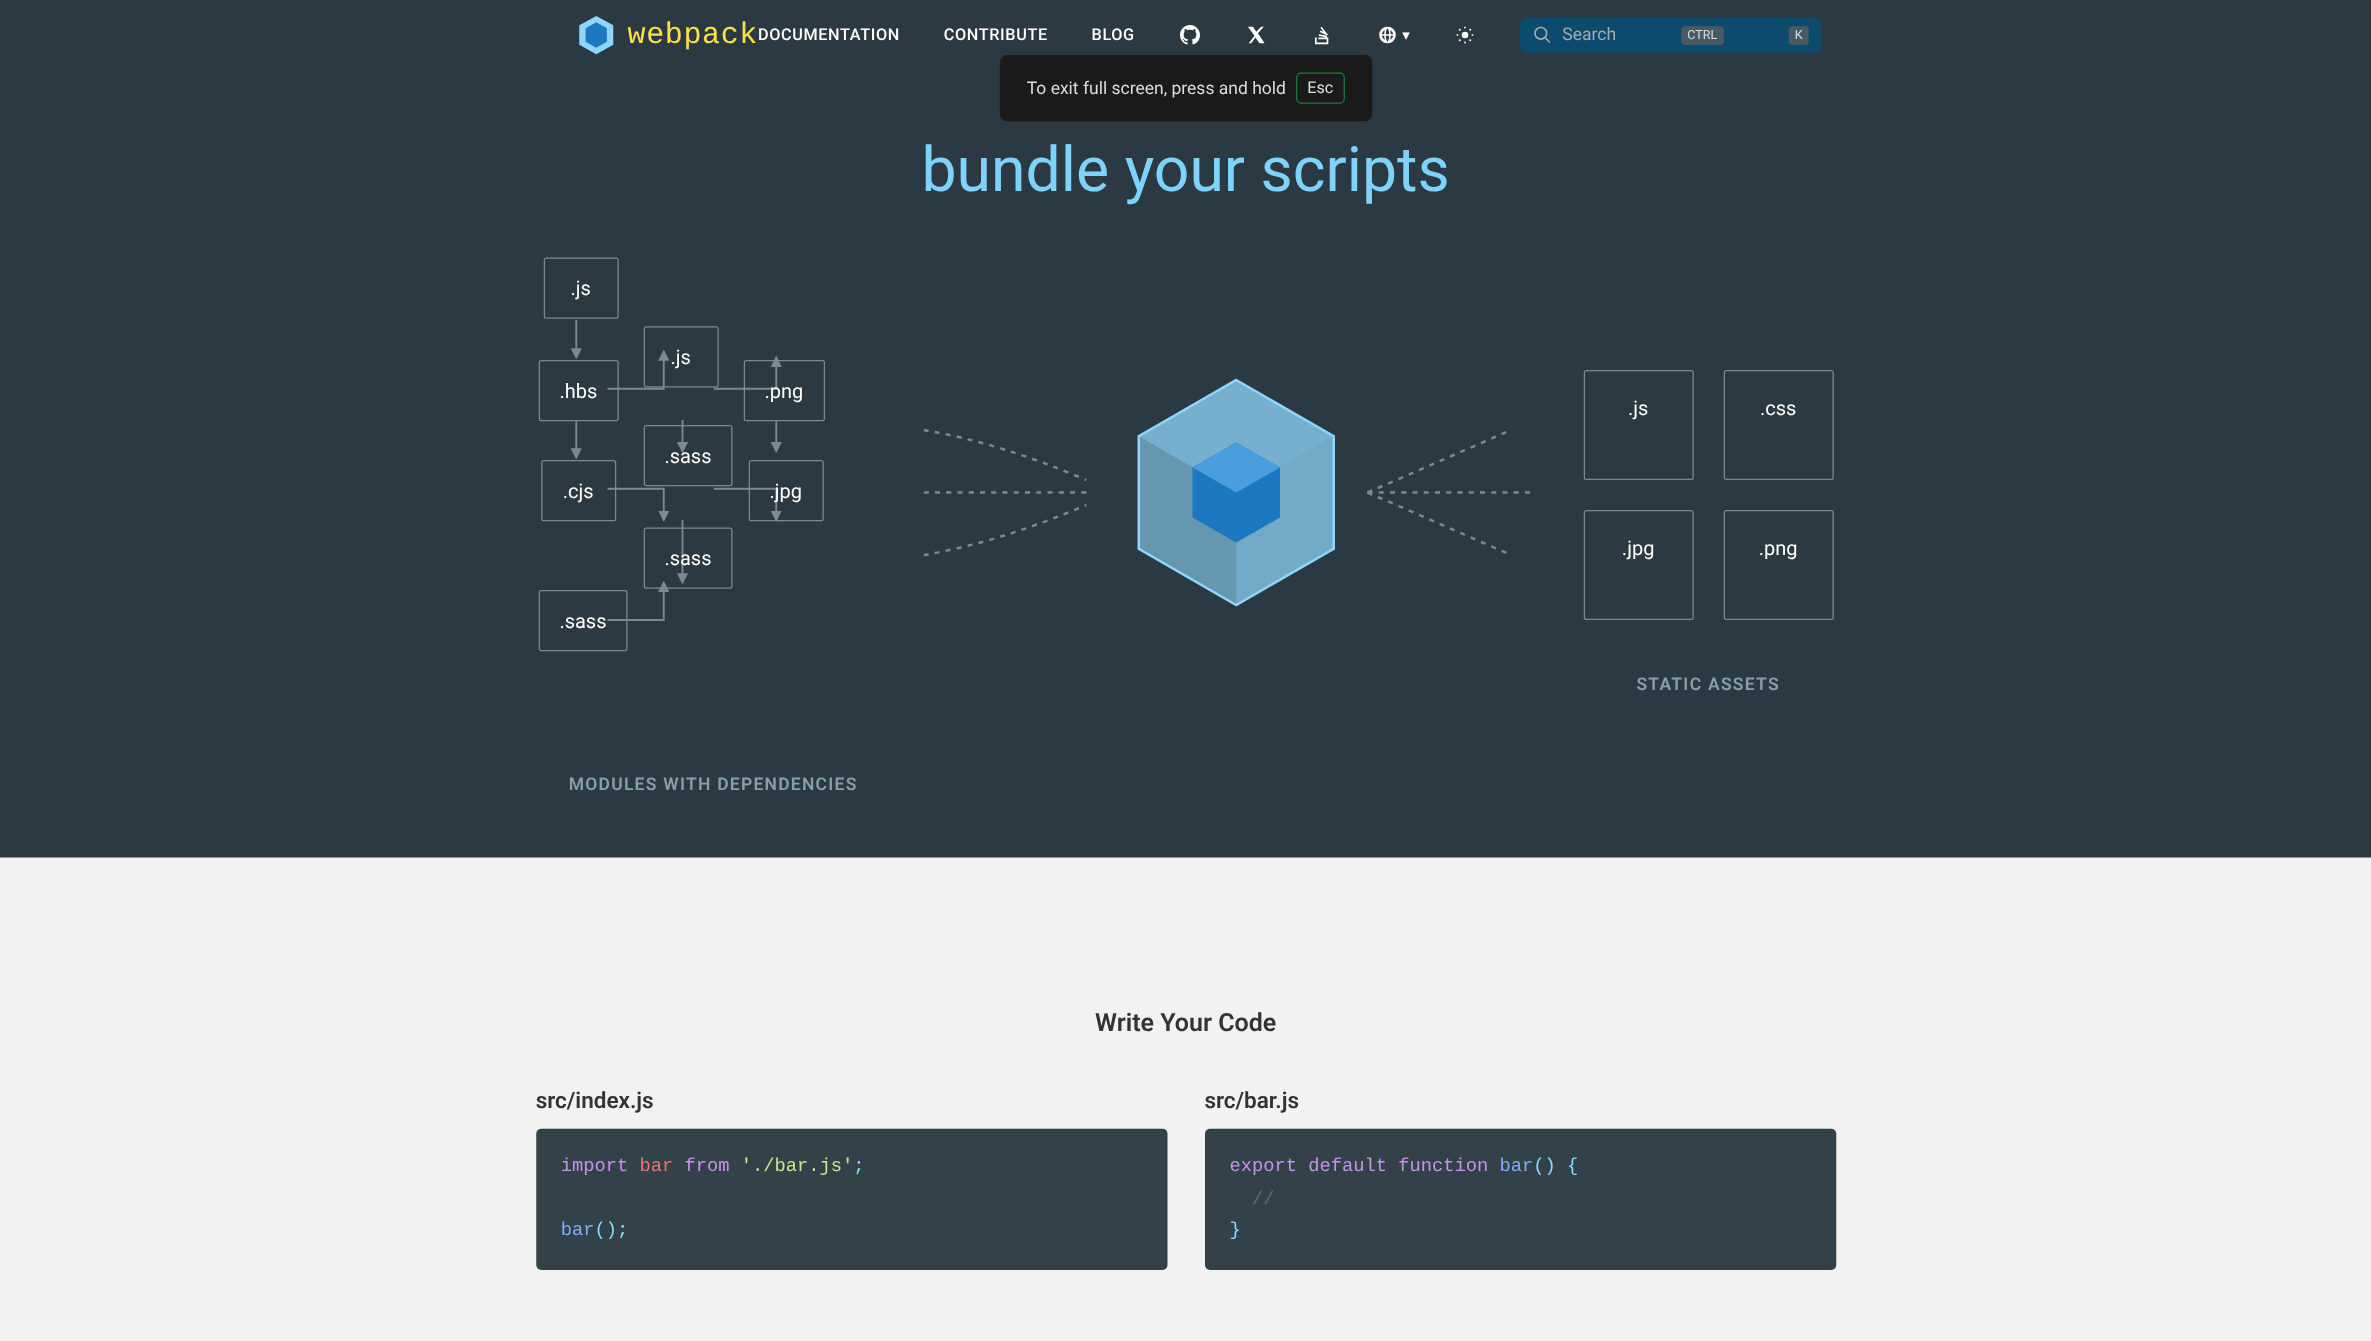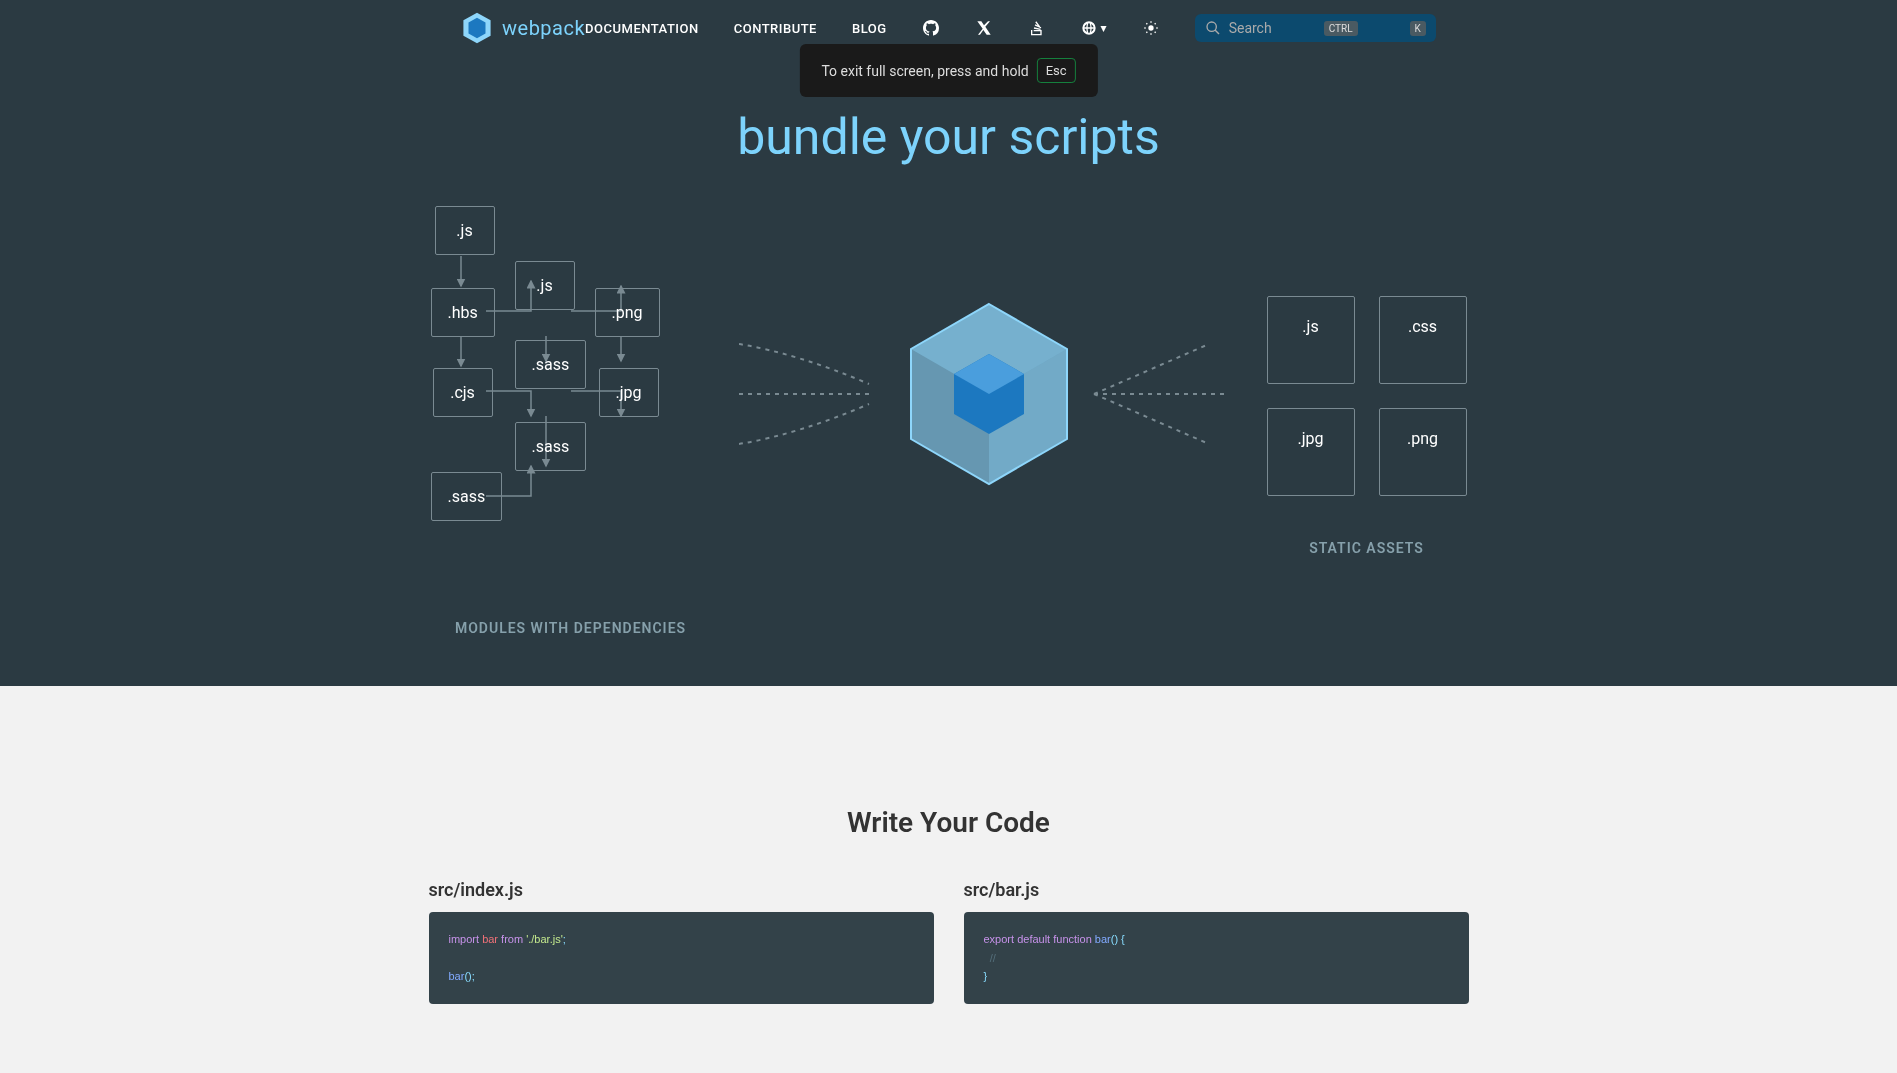--- a/index.html
+++ b/index.html
@@ -15,24 +15,25 @@
       padding: 10px 480px 10px 460px;
       height: 56px;
     }
     .logo-wrap {
       display: flex;
       align-items: center;
       gap: 8px;
     }
     .logo-icon { width: 34px; height: 34px; }
     .logo-text {
-      color: #7dd3fc;
-      font-size: 20px;
+      color: #fde047;
+      font-size: 24px;
       font-weight: 400;
       letter-spacing: 0.5px;
+      font-family: Liberation Mono, monospace;
     }
     .nav-right {
       display: flex;
       align-items: center;
       gap: 35px;
     }
     .nav-link {
       color: #fff;
       font-size: 13px;
       font-weight: 500;
@@ -160,21 +161,21 @@
       border-radius: 2px;
     }
     .assets-label { bottom: -60px; left: 50%; transform: translateX(-50%); white-space: nowrap; }
     .code-section {
       background: #f2f2f2;
       padding: 120px 0 100px 0;
       color: #333;
     }
     .code-title {
       text-align: center;
-      font-size: 28px;
+      font-size: 20px;
       font-weight: 600;
       color: #333;
       margin-bottom: 40px;
     }
     .code-cols {
       display: flex;
       justify-content: center;
       gap: 30px;
       max-width: 1040px;
       margin: 0 auto;
@@ -183,22 +184,22 @@
     .code-filename {
       font-size: 18px;
       font-weight: 600;
       color: #333;
       margin-bottom: 12px;
     }
     .code-block {
       background: #334249;
       padding: 18px 20px;
       border-radius: 4px;
-      font-family: Liberation Sans, sans-serif;
-      font-size: 11px;
+      font-family: Liberation Mono, monospace;
+      font-size: 15px;
       line-height: 1.7;
       color: #ddd;
       white-space: pre;
     }
     .tok-kw { color: #c792ea; }
     .tok-var { color: #f07178; }
     .tok-str { color: #c3e88d; }
     .tok-punc { color: #89ddff; }
     .tok-comment { color: #546e7a; }
     .tok-fn { color: #82aaff; }

